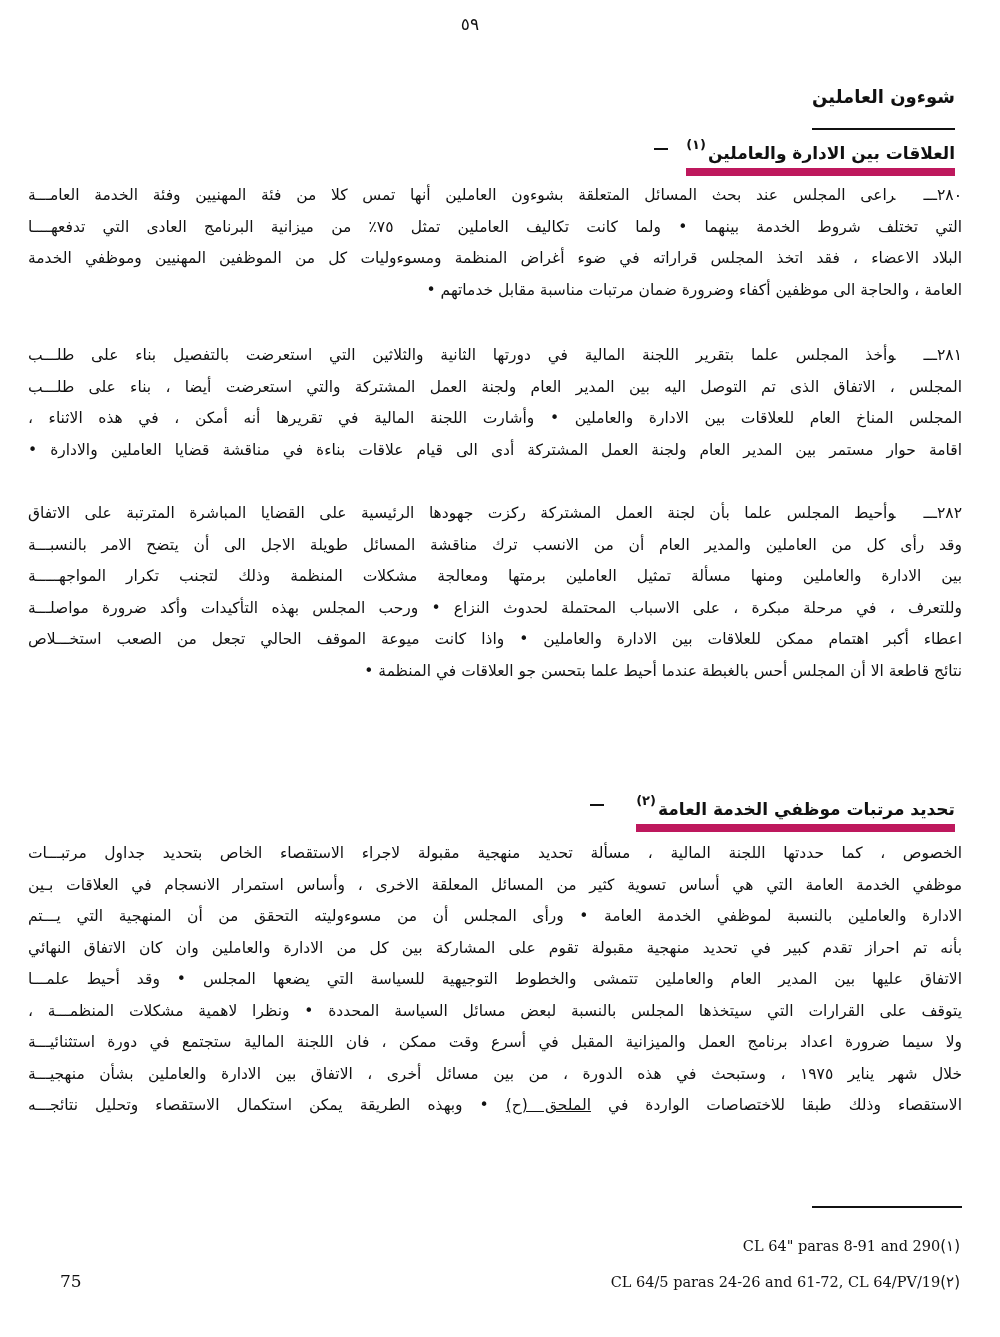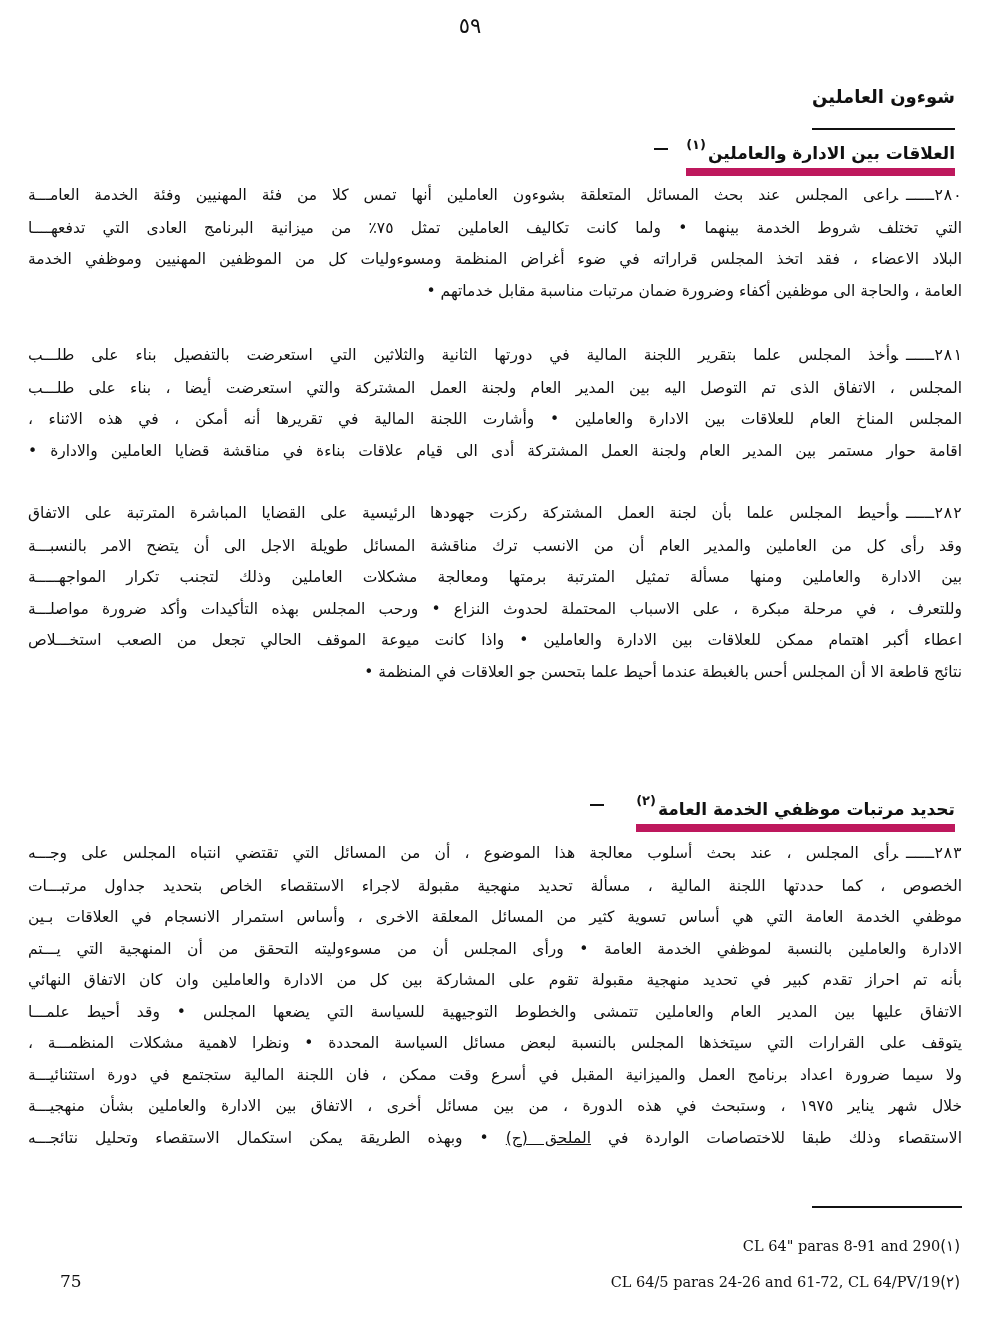--- a/index.html
+++ b/index.html
@@ -16,21 +16,21 @@
       font-family: "DejaVu Sans", sans-serif;
     }
     .page-number-top {
       position: absolute;
       top: 14px;
       left: 0;
       width: 1000px;
       text-align: center;
       padding-right: 60px;
       box-sizing: border-box;
-      font-size: 21px;
+      font-size: 17px;
       direction: rtl;
     }
     .section-title {
       position: absolute;
       top: 84px;
       right: 45px;
       direction: rtl;
       font-size: 18px;
       font-weight: bold;
       border-bottom: 2px solid #111;
@@ -80,22 +80,21 @@
       display: block;
       white-space: nowrap;
       text-align: justify;
       text-align-last: justify;
     }
     .para .line.last {
       text-align-last: right;
     }
     .para .num {
       font-weight: normal;
-      margin-left: 8px;
-      font-family: Liberation Mono, monospace;
+      margin-left: 28px;
     }
     .p280 { top: 180px; }
     .p281 { top: 340px; }
     .p282 { top: 498px; }
     .p283 { top: 838px; }
 
     .footnote-rule {
       position: absolute;
       top: 1206px;
       right: 38px;
@@ -145,33 +144,32 @@
 <div class="para p281">
   <span class="line"><span class="num">٢٨١ـــ</span><span>وأخذ المجلس علما بتقرير اللجنة المالية في دورتها الثانية والثلاثين التي استعرضت بالتفصيل بناء على طلـــب</span></span>
   <span class="line">المجلس ، الاتفاق الذى تم التوصل اليه بين المدير العام ولجنة العمل المشتركة والتي استعرضت أيضا ، بناء على طلـــب</span>
   <span class="line">المجلس المناخ العام للعلاقات بين الادارة والعاملين • وأشارت اللجنة المالية في تقريرها أنه أمكن ، في هذه الاثناء ،</span>
   <span class="line">اقامة حوار مستمر بين المدير العام ولجنة العمل المشتركة أدى الى قيام علاقات بناءة في مناقشة قضايا العاملين والادارة •</span>
 </div>
 
 <div class="para p282">
   <span class="line"><span class="num">٢٨٢ـــ</span><span>وأحيط المجلس علما بأن لجنة العمل المشتركة ركزت جهودها الرئيسية على القضايا المباشرة المترتبة على الاتفاق</span></span>
   <span class="line">وقد رأى كل من العاملين والمدير العام أن من الانسب ترك مناقشة المسائل طويلة الاجل الى أن يتضح الامر بالنسبـــة</span>
-  <span class="line">بين الادارة والعاملين ومنها مسألة تمثيل المترتبة برمتها ومعالجة مشكلات العاملين وذلك لتجنب تكرار المواجهـــــة</span>
+  <span class="line">بين الادارة والعاملين ومنها مسألة تمثيل العاملين برمتها ومعالجة مشكلات المنظمة وذلك لتجنب تكرار المواجهـــــة</span>
   <span class="line">وللتعرف ، في مرحلة مبكرة ، على الاسباب المحتملة لحدوث النزاع • ورحب المجلس بهذه التأكيدات وأكد ضرورة مواصلـــة</span>
   <span class="line">اعطاء أكبر اهتمام ممكن للعلاقات بين الادارة والعاملين • واذا كانت ميوعة الموقف الحالي تجعل من الصعب استخـــلاص</span>
   <span class="line last">نتائج قاطعة الا أن المجلس أحس بالغبطة عندما أحيط علما بتحسن جو العلاقات في المنظمة •</span>
 </div>
 
 <div class="subheading sub2">
   <span class="text"><span>تحديد مرتبات موظفي الخدمة العامة</span><sup>(٢)</sup></span>
   <span class="dash"></span>
 </div>
 
 <div class="para p283">
-  <span class="line"><span class="num">٢٨٣ـــ</span><span>رأى المجلس ، عند بحث أسلوب معالجة هذا الموضوع ، أن من المسائل التي تقتضي انتباه المجلس على وجـــه</span></span>
   <span class="line">الخصوص ، كما حددتها اللجنة المالية ، مسألة تحديد منهجية مقبولة لاجراء الاستقصاء الخاص بتحديد جداول مرتبـــات</span>
   <span class="line">موظفي الخدمة العامة التي هي أساس تسوية كثير من المسائل المعلقة الاخرى ، وأساس استمرار الانسجام في العلاقات بـين</span>
   <span class="line">الادارة والعاملين بالنسبة لموظفي الخدمة العامة • ورأى المجلس أن من مسوءوليته التحقق من أن المنهجية التي يـــتم</span>
   <span class="line">بأنه تم احراز تقدم كبير في تحديد منهجية مقبولة تقوم على المشاركة بين كل من الادارة والعاملين وان كان الاتفاق النهائي</span>
   <span class="line">الاتفاق عليها بين المدير العام والعاملين تتمشى والخطوط التوجيهية للسياسة التي يضعها المجلس • وقد أحيط علمـــا</span>
   <span class="line">يتوقف على القرارات التي سيتخذها المجلس بالنسبة لبعض مسائل السياسة المحددة • ونظرا لاهمية مشكلات المنظمـــة ،</span>
   <span class="line">ولا سيما ضرورة اعداد برنامج العمل والميزانية المقبل في أسرع وقت ممكن ، فان اللجنة المالية ستجتمع في دورة استثنائيـــة</span>
   <span class="line">خلال شهر يناير ١٩٧٥ ، وستبحث في هذه الدورة ، من بين مسائل أخرى ، الاتفاق بين الادارة والعاملين بشأن منهجيـــة</span>
   <span class="line">الاستقصاء وذلك طبقا للاختصاصات الواردة في <span class="underline">الملحق (ح)</span> • وبهذه الطريقة يمكن استكمال الاستقصاء وتحليل نتائجـــه</span>
 </div>

